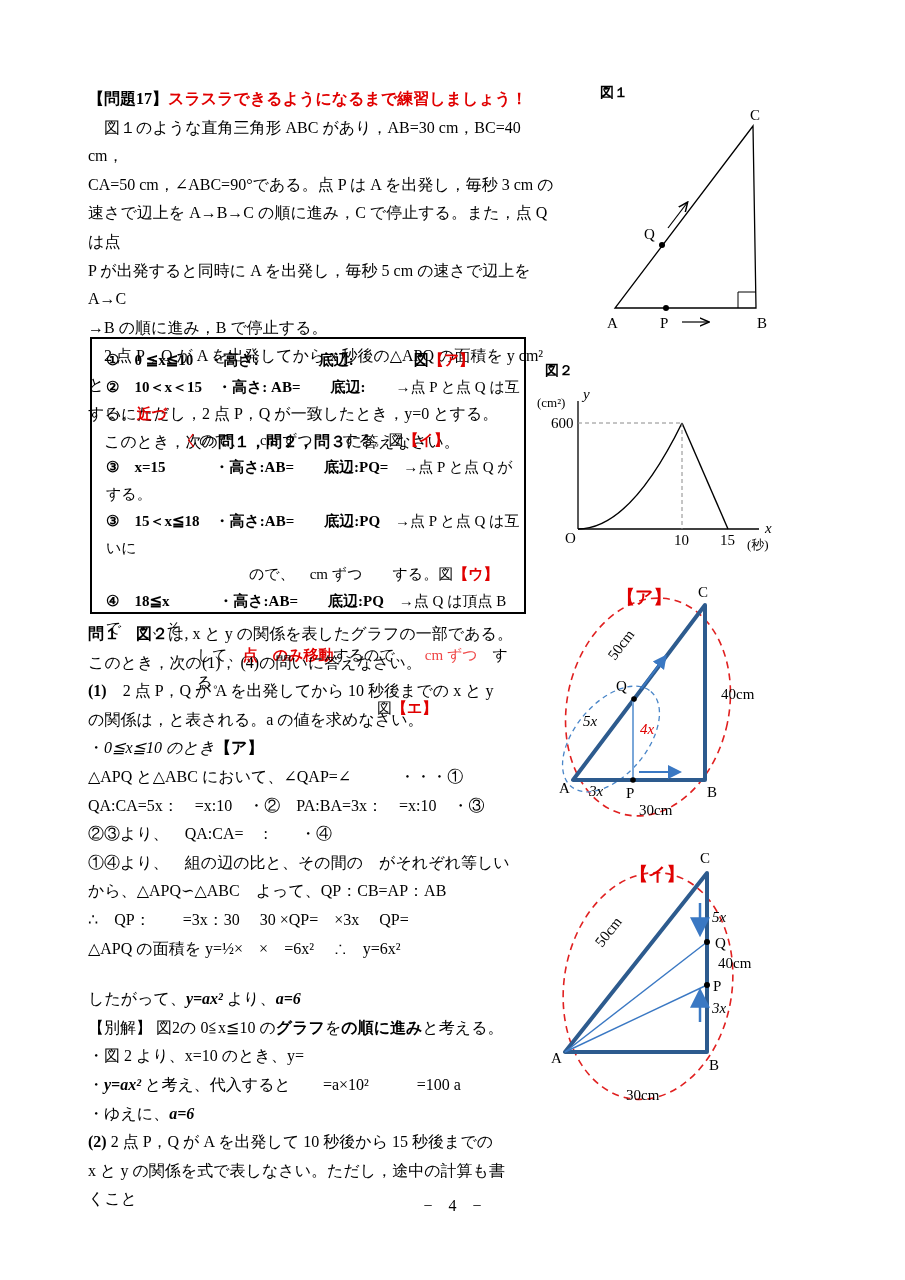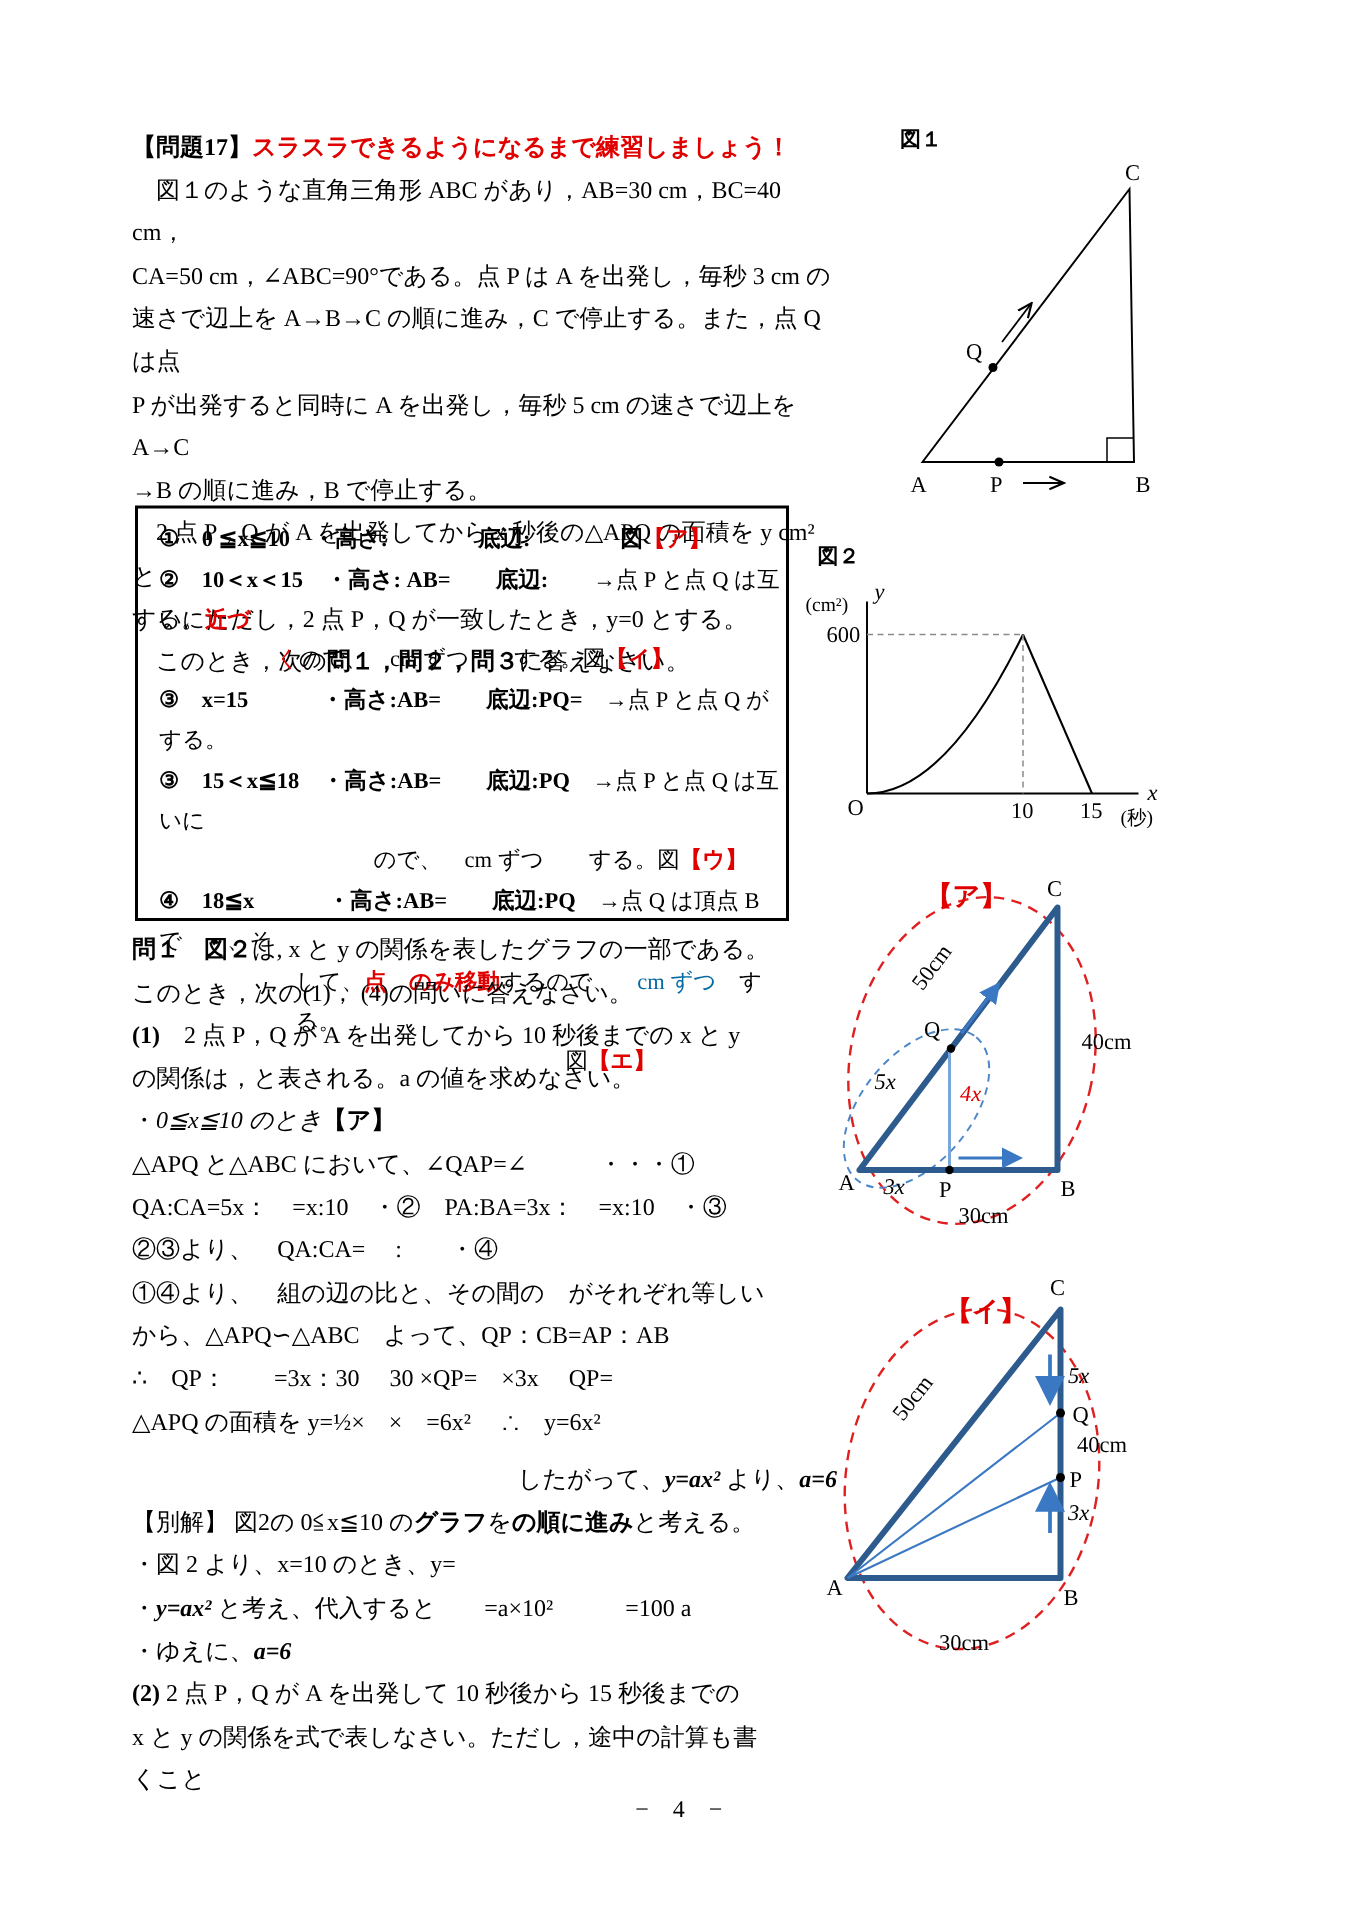--- a/index.html
+++ b/index.html
@@ -1,23 +1,23 @@
 <!DOCTYPE html>
 <html><head>
 <meta charset="utf-8">
 <style>
   html,body{margin:0;padding:0;background:#9aa0a6;}
   .page{position:relative;width:905px;height:1280px;background:#ffffff;
         font-family:"Liberation Serif","DejaVu Serif",serif;color:#000;overflow:hidden;}
   .ln{margin:0;font-size:16px;line-height:28.6px;white-space:pre-wrap;}
   .b{font-weight:bold;} .i{font-style:italic;}
-  .red{color:#e00000;} .cyan{color:#0369a1;}
+  .red{color:#e00000;} .cyan{color:#ef4444;}
   .col1{position:absolute;left:88px;top:85px;width:468px;}
   .col2{position:absolute;left:88px;top:620px;width:470px;}
-  .mt{margin-top:10px;text-align:right;}
+  .mt{margin-top:22px;}
   .box{position:absolute;left:90px;top:337px;width:436px;height:277px;border:2px solid #000;
        box-sizing:border-box;padding:8px 0 0 14px;}
   .box .ln{font-size:15px;line-height:26.8px;}
   .bhead{text-indent:13px;}
   .in1{padding-left:78px;} .in2{padding-left:143px;} .in3{padding-left:91px;} .in4{padding-left:271px;}
   .figlabel{position:absolute;font-family:"Liberation Sans","DejaVu Sans",sans-serif;
             font-weight:bold;font-size:14px;}
   .figwrap{position:absolute;}
   .footer{position:absolute;left:0;right:0;top:1196px;text-align:center;font-size:16px;}
   svg text{font-family:"Liberation Serif","DejaVu Serif",serif;font-size:15px;fill:#000;}

